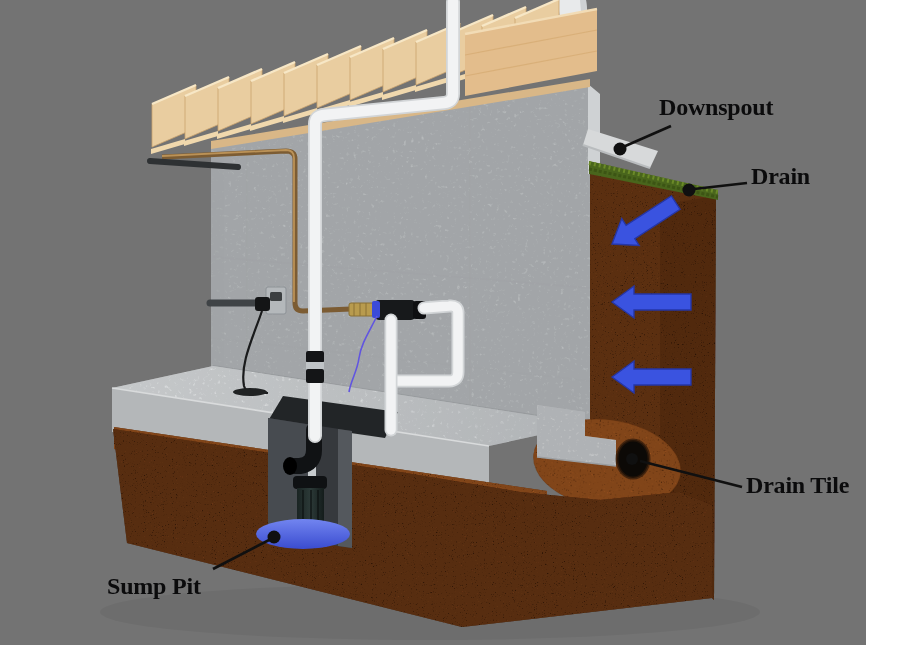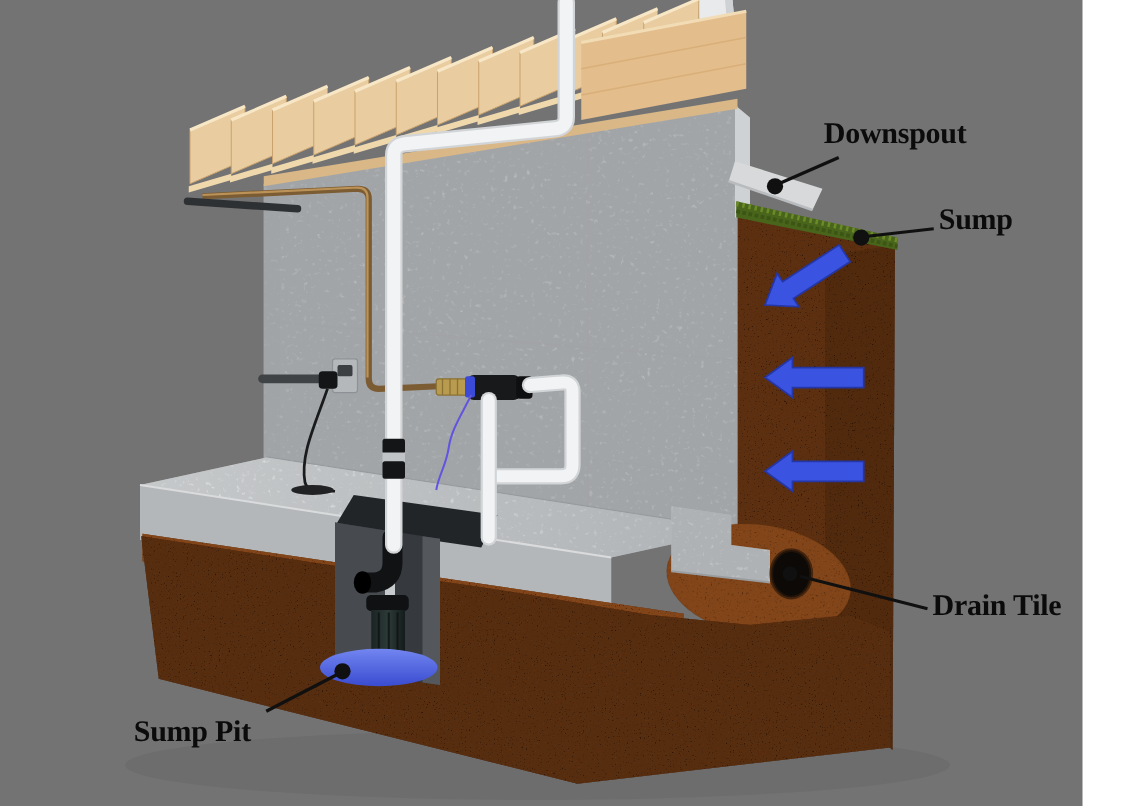--- a/index.html
+++ b/index.html
@@ -244,16 +244,16 @@
           <circle class="leader-dot" cx="632" cy="459" r="6"></circle>
         </g>
     <g>
           <path class="leader" d="M213,569 L271,539"></path>
           <circle class="leader-dot" cx="274" cy="537" r="6.5"></circle>
         </g>
   </g>
 </svg>
 
 <div class="diagram-label" style="left:659px;top:94px">Downspout</div>
-<div class="diagram-label" style="left:751px;top:163px">Sump</div>
+<div class="diagram-label" style="left:751px;top:163px">Drain</div>
 <div class="diagram-label" style="left:107px;top:573px">Sump Pit</div>
 <div class="diagram-label" style="left:746px;top:472px">Drain Tile</div>
 </div>
 
 </body></html>

